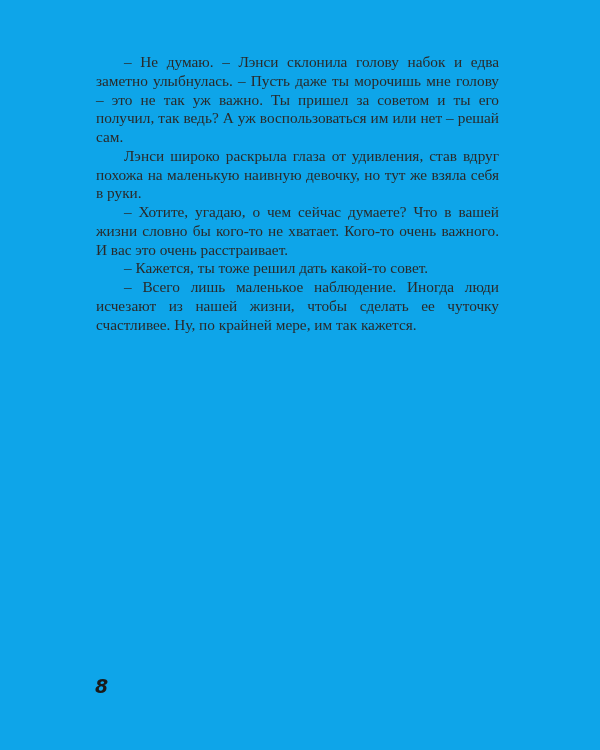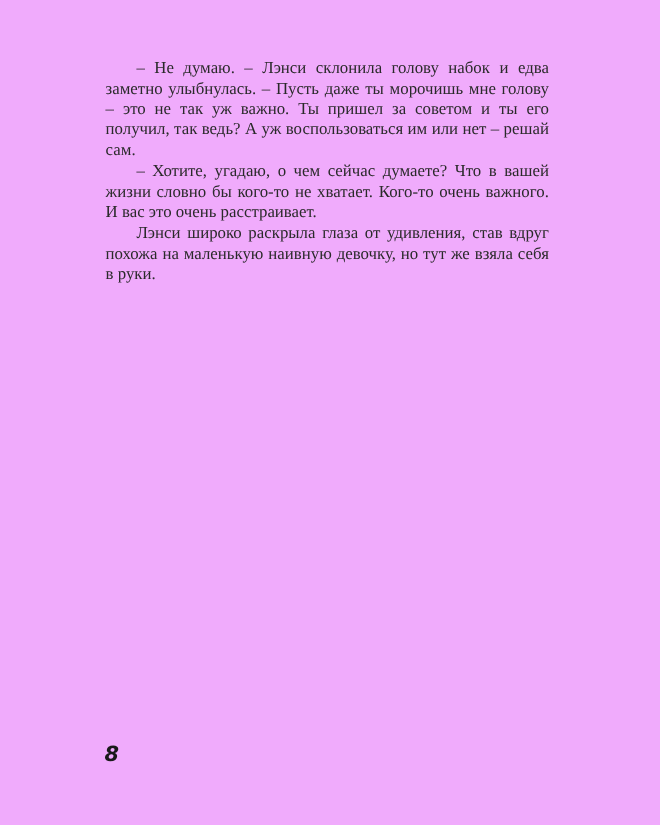--- a/index.html
+++ b/index.html
@@ -11,21 +11,21 @@
       width: 600px;
       height: 750px;
       position: relative;
       overflow: hidden;
     }
     .page {
       position: absolute;
       left: 0; top: 0;
       width: 600px;
       height: 750px;
-      background: #f0abfc;
+      background: #0ea5e9;
     }
     .text-block {
       position: absolute;
       left: 96px;
       top: 53px;
       width: 403px;
       font-family: "Liberation Serif", "DejaVu Serif", serif;
       font-size: 15.3px;
       line-height: 18.75px;
       color: #2a2a2a;
@@ -48,17 +48,19 @@
       font-size: 19px;
       color: #1a1a1a;
     }
   </style>
 </head>
 <body>
 
 <div class="page">
   <div class="text-block">
     <p class="para">– Не думаю. – Лэнси склонила голову набок и едва заметно улыбнулась. – Пусть даже ты морочишь мне голову – это не так уж важно. Ты пришел за советом и ты его получил, так ведь? А уж воспользоваться им или нет – решай сам.</p>
+    <p class="para">Лэнси широко раскрыла глаза от удивления, став вдруг похожа на маленькую наивную девочку, но тут же взяла себя в руки.</p>
     <p class="para">– Хотите, угадаю, о чем сейчас думаете? Что в вашей жизни словно бы кого-то не хватает. Кого-то очень важного. И вас это очень расстраивает.</p>
-    <p class="para">Лэнси широко раскрыла глаза от удивления, став вдруг похожа на маленькую наивную девочку, но тут же взяла себя в руки.</p>
+    <p class="para">– Кажется, ты тоже решил дать какой-то совет.</p>
+    <p class="para">– Всего лишь маленькое наблюдение. Иногда люди исчезают из нашей жизни, чтобы сделать ее чуточку счастливее. Ну, по крайней мере, им так кажется.</p>
   </div>
   <div class="page-number">8</div>
 </div>
 
 </body></html>

